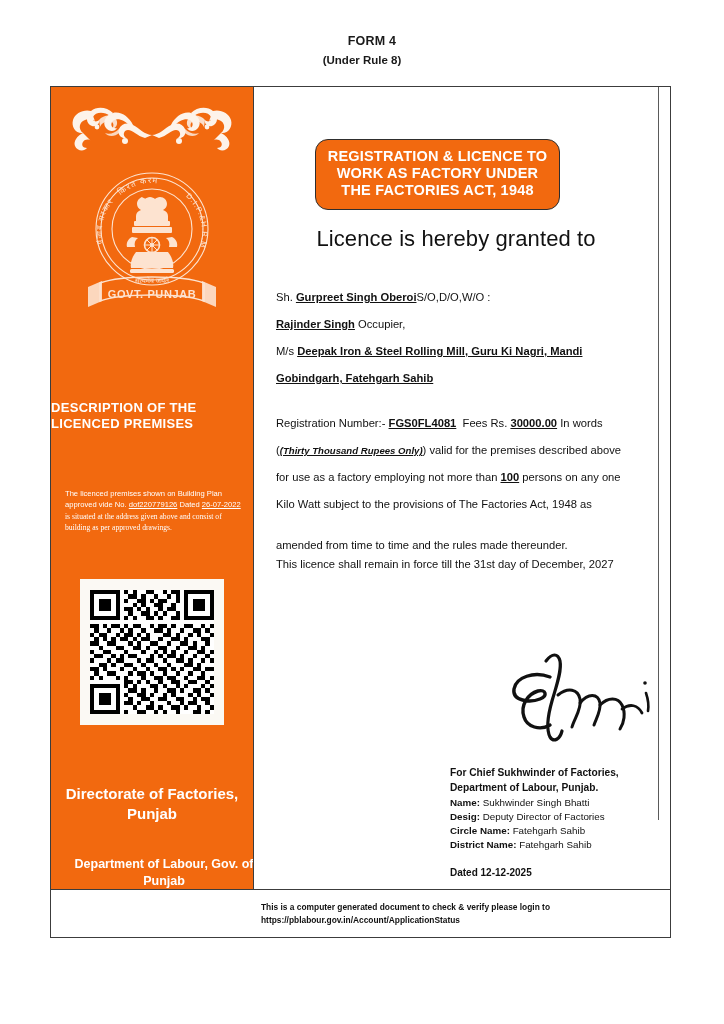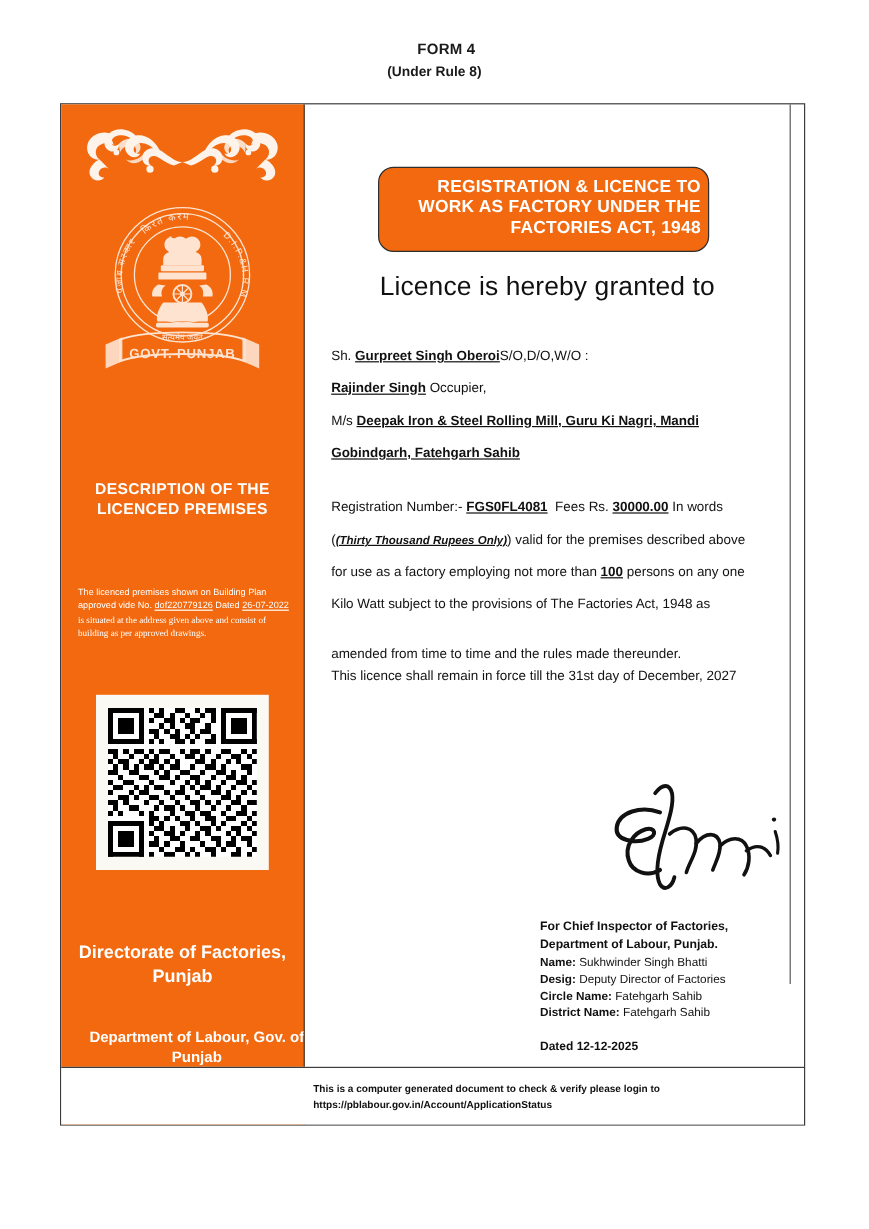--- a/index.html
+++ b/index.html
@@ -74,21 +74,20 @@
     left: 50%;
     transform: translateX(-50%);
     width: 140px;
     height: 152px;
   }
   .band-title {
     position: absolute;
     top: 313px;
     left: 0;
     width: 100%;
-    text-align: center;
     color: #ffffff;
     font-size: 13px;
     font-weight: bold;
     line-height: 16px;
     letter-spacing: .3px;
   }
   .band-note1 {
     position: absolute;
     top: 373px;
     left: 14px;
@@ -163,27 +162,27 @@
     left: 404px;
     width: 0;
     height: 733px;
     border-left: 1.2px solid #5a5a5a;
   }
 
   .title-box {
     position: absolute;
     top: 52px;
     left: 61px;
-    width: 276px;
+    width: 245px;
     box-sizing: border-box;
     background: #F2690F;
     border: 1.6px solid #2e2e2e;
     border-radius: 13px;
     padding: 8px 6px 10px;
-    text-align: right;
+    text-align: center;
     color: #ffffff;
     font-size: 14.5px;
     font-weight: bold;
     line-height: 17px;
     letter-spacing: .2px;
   }
 
   .granted {
     position: absolute;
     top: 139px;
@@ -675,21 +674,21 @@
         <path d="M56 52 C66 44 76 46 78 56 C80 66 72 76 70 84" stroke-width="3"></path>
         <path d="M78 60 C86 50 96 50 98 60 C99 68 94 76 92 82" stroke-width="3"></path>
         <path d="M98 62 C106 54 116 54 120 62 C124 70 122 80 118 86" stroke-width="3"></path>
         <path d="M120 66 C128 60 136 62 140 70" stroke-width="2.8"></path>
         <path d="M144 50 C146 56 147 62 146 68" stroke-width="2.6"></path>
       </g>
       <circle cx="143" cy="40" r="1.8" fill="#111"></circle>
     </svg>
 
     <div class="sign-block">
-      <div class="hdr">For Chief Inspector of Factories,</div>
+      <div class="hdr">For Chief Sukhwinder of Factories,</div>
       <div class="hdr">Department of Labour, Punjab.</div>
       <div class="kv">
         <b>Name:</b>
         <span>Sukhwinder Singh Bhatti</span>
       </div>
       <div class="kv">
         <b>Desig:</b>
         <span>Deputy Director of Factories</span>
       </div>
       <div class="kv">

